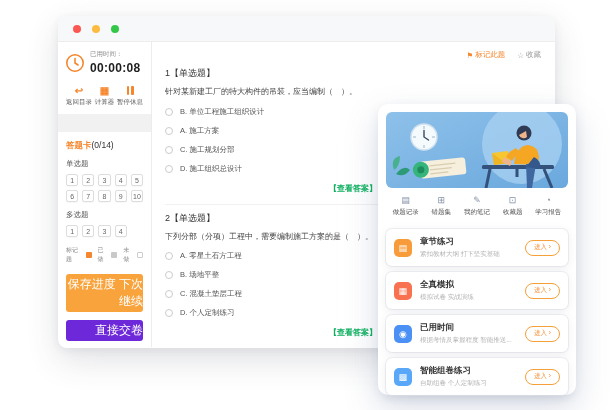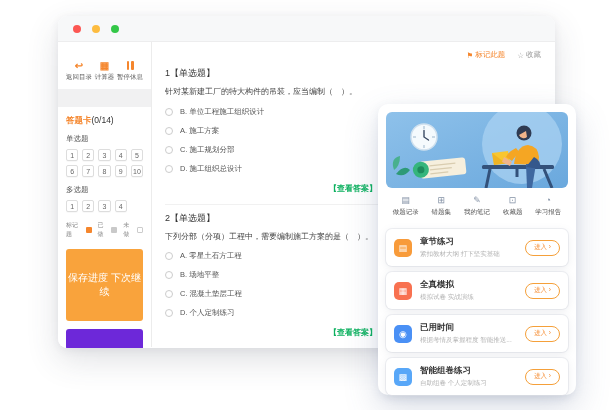--- a/index.html
+++ b/index.html
@@ -33,22 +33,22 @@
   .sec-label { font-size:7.5px; color:#555; margin:5px 0 5px; }
   .numgrid { display:grid; grid-template-columns:repeat(5,1fr); gap:4px; }
   .numcell { height:12px; background:#fff; border:1px solid #ddd; border-radius:2px;
     font-size:7px; color:#666; display:flex; align-items:center; justify-content:center; box-shadow:0 1px 1px rgba(0,0,0,.03); cursor:pointer; }
   .legend { display:flex; align-items:center; gap:6px; margin:9px 0 10px; }
   .leg { display:flex; align-items:center; gap:2px; font-size:6px; color:#888; }
   .sq { width:6px; height:6px; border-radius:1px; }
   .sq.marked { background:#f5862d; }
   .sq.done { background:#c9c9c9; }
   .sq.undone { background:#fff; border:1px solid #ccc; }
-  .side-btn { width:100%; text-align:center; font-size:10px; color:#fff; border:none;
-    padding:22px 0; border-radius:3px; cursor:pointer; display:block; font-family:inherit; }
+  .side-btn { width:100%; text-align:right; font-size:12px; color:#fff; border:none;
+    padding:2px 0; border-radius:3px; cursor:pointer; display:block; font-family:inherit; }
   .btn-save { background:#f9a33c; margin-bottom:8px; }
   .btn-submit { background:#6d28d9; }
 
   
   .qpanel { flex:1; background:#fff; border-left:1px solid #ececec; padding:8px 14px 0 13px; position:relative; }
   .qtools { display:flex; justify-content:flex-end; gap:12px; font-size:7.5px; margin-bottom:2px; }
   .mark-this { color:#f5862d; cursor:pointer; display:flex; align-items:center; gap:2px; }
   .fav-this { color:#999; cursor:pointer; display:flex; align-items:center; gap:2px; }
   .q-title { font-size:9px; font-weight:normal; color:#333; margin:7px 0 6px; }
   .q-text { font-size:8px; color:#444; line-height:1.45; }
@@ -88,20 +88,30 @@
     <div class="titlebar">
       <span class="dot" style="background:#fc5753"></span>
       <span class="dot" style="background:#fdbc40"></span>
       <span class="dot" style="background:#33c748"></span>
     </div>
 
     <div class="win-body">
 
       <div class="sidebar">
         <div class="side-block1">
+          <div class="timer">
+            <svg width="20" height="20" viewBox="0 0 20 20">
+              <circle cx="10" cy="10" r="8.2" fill="none" stroke="#f5862d" stroke-width="1.6"></circle>
+              <path d="M10 5.5 V10 L13 12" fill="none" stroke="#f5862d" stroke-width="1.6" stroke-linecap="round"></path>
+            </svg>
+            <div class="timer-txt">
+              <span class="timer-label">已用时间：</span>
+              <span class="timer-value">00:00:08</span>
+            </div>
+          </div>
           <div class="tools">
             <div class="tool">
               <span class="tool-ico">↩</span>
               <span class="tool-label">返回目录</span>
             </div>
             <div class="tool">
               <span class="tool-ico">▦</span>
               <span class="tool-label">计算器</span>
             </div>
             <div class="tool">

